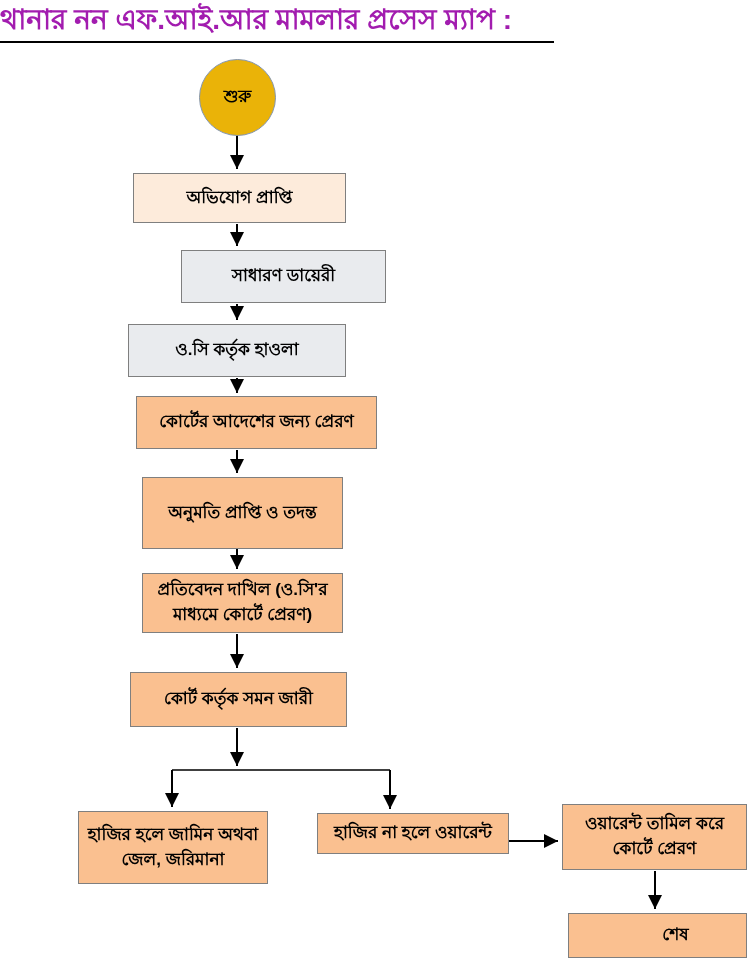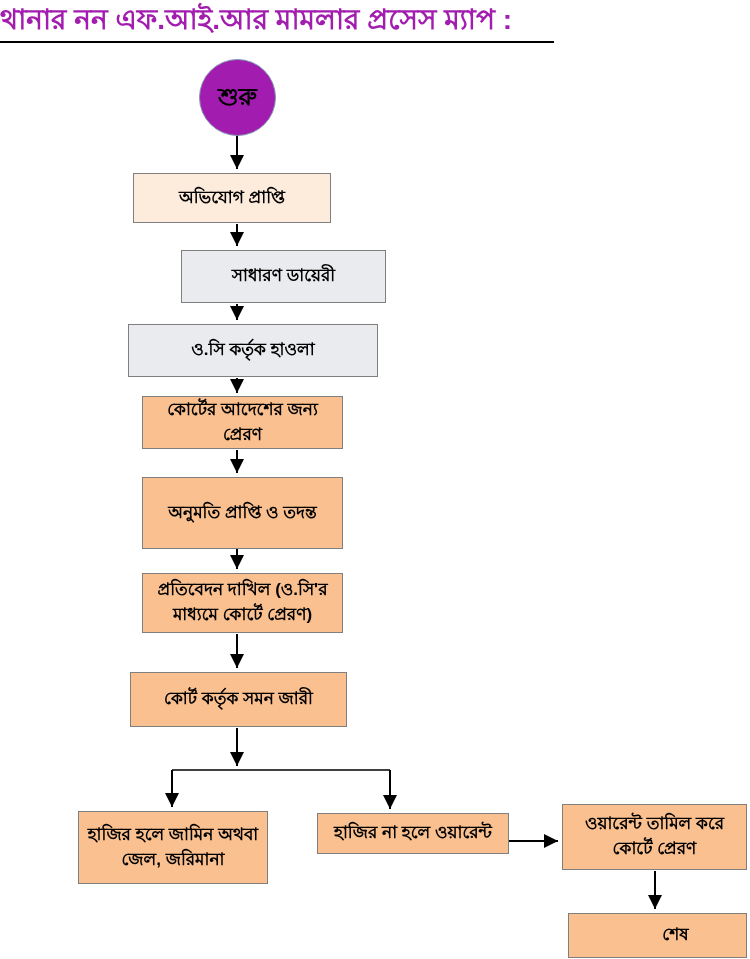--- a/index.html
+++ b/index.html
@@ -48,32 +48,32 @@
     font-weight: 600;
     line-height: 1.45;
     padding: 2px 8px;
     border: 1.5px solid #7f7f7f;
     color: #000000;
   }
   .node.start {
     left: 199px; top: 59px;
     width: 77px; height: 77px;
     border-radius: 50%;
-    background: #a21caf;
+    background: #eab308;
     border: 1.5px solid #8496b0;
-    font-size: 24px;
+    font-size: 17px;
   }
   .node.peach  { background: #fdebdb; }
   .node.gray   { background: #e9ebee; }
   .node.orange { background: #fac090; }
 
-  .n-complaint      { left: 133px; top: 173px; width: 198px; height: 50px; }
+  .n-complaint      { left: 133px; top: 173px; width: 213px; height: 50px; }
   .n-general-diary  { left: 135px; top: 250px; width: 205px; height: 53px; margin-left: 46px; }
-  .n-oc-haola       { left: 128px; top: 324px; width: 250px; height: 53px; }
-  .n-court-order    { left: 142px; top: 396px; width: 201px; height: 53px; }
+  .n-oc-haola       { left: 128px; top: 324px; width: 218px; height: 53px; }
+  .n-court-order    { left: 136px; top: 396px; width: 241px; height: 53px; }
   .n-permission     { left: 142px; top: 477px; width: 201px; height: 72px; }
   .n-report         { left: 142px; top: 573px; width: 201px; height: 60px; }
   .n-summon         { left: 130px; top: 672px; width: 217px; height: 55px; }
   .n-appear         { left:  78px; top: 811px; width: 190px; height: 73px; }
   .n-not-appear     { left: 293px; top: 813px; width: 192px; height: 41px; margin-left: 24px; }
   .n-warrant-exec   { left: 562px; top: 804px; width: 185px; height: 66px; }
   .n-end            { left: 568px; top: 913px; width: 179px; height: 45px; padding-left: 44px; }
 </style>
 </head>
 <body>

